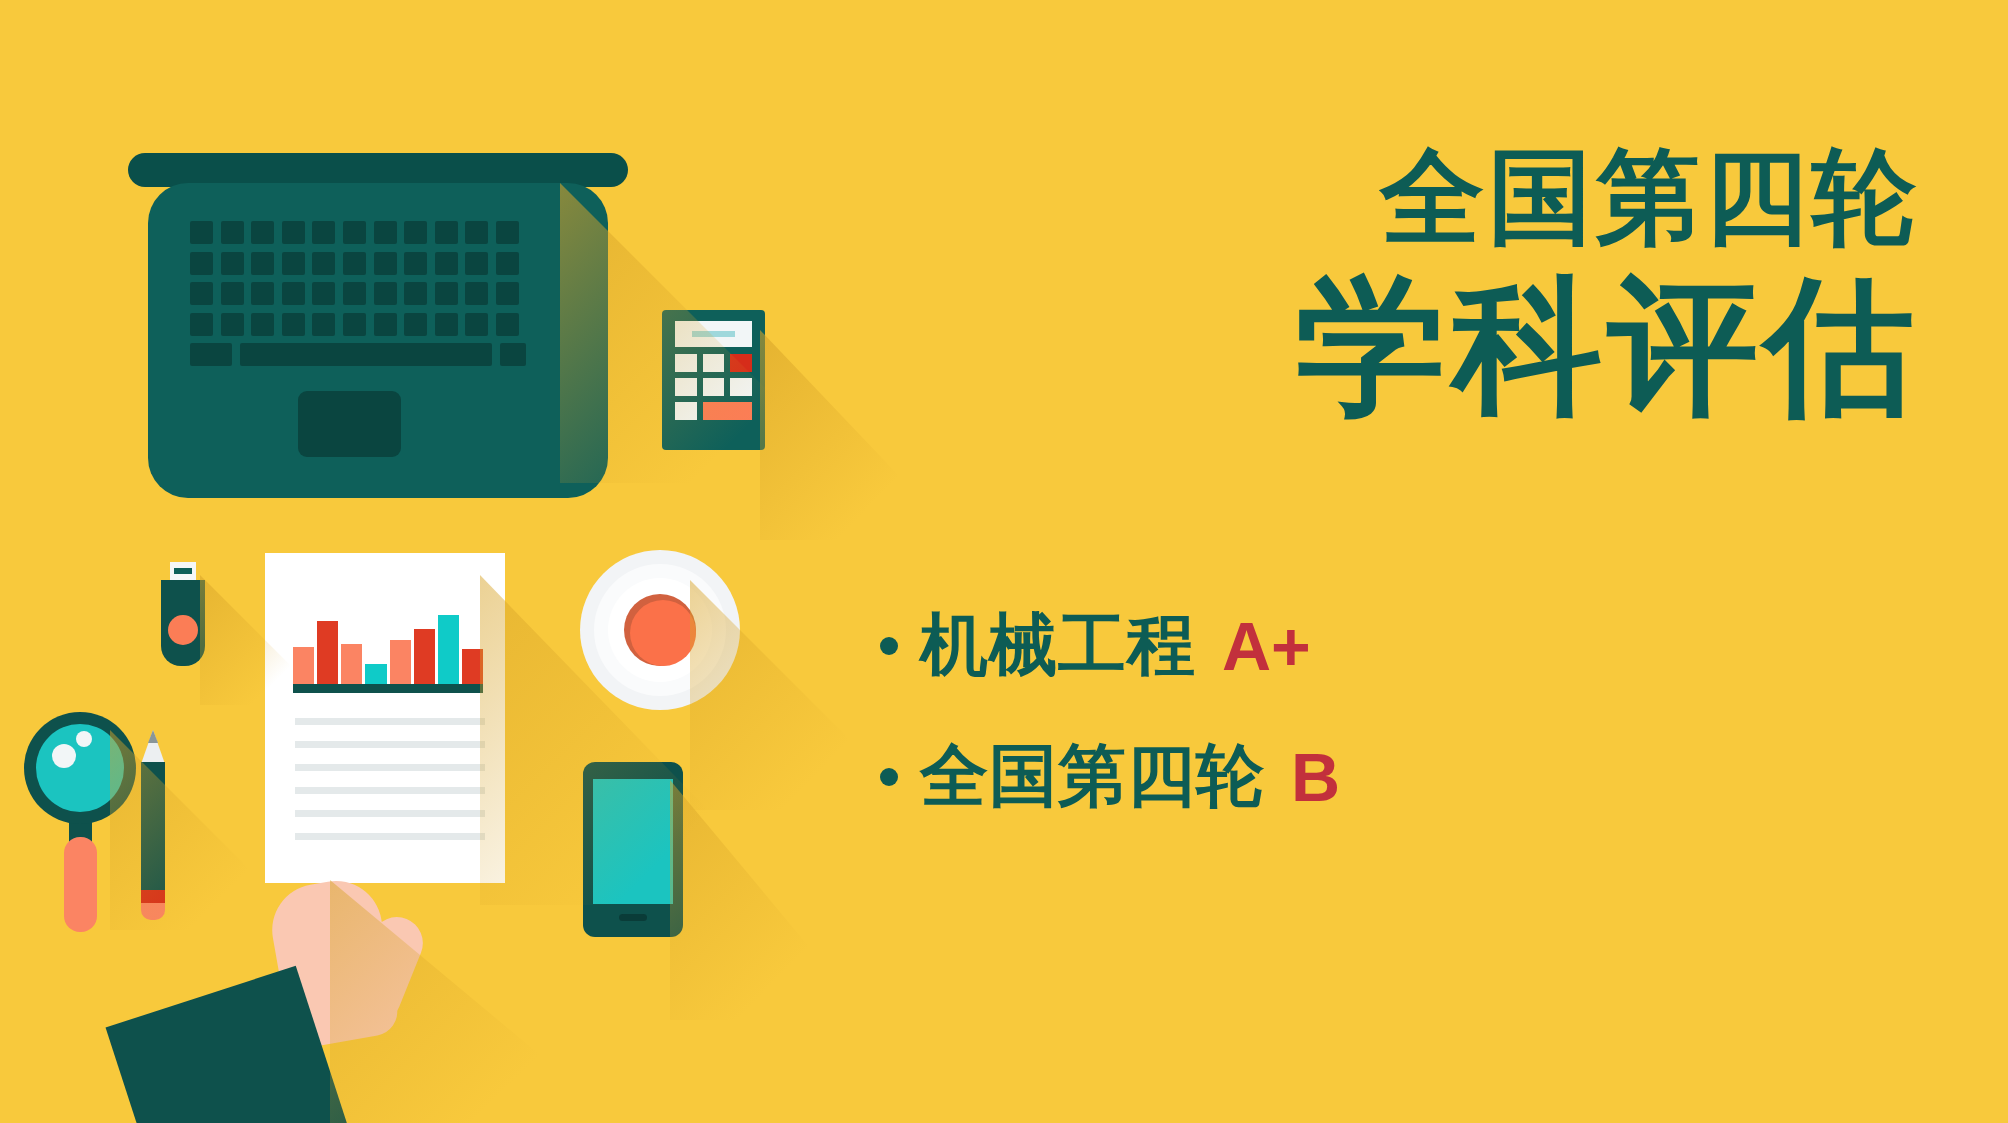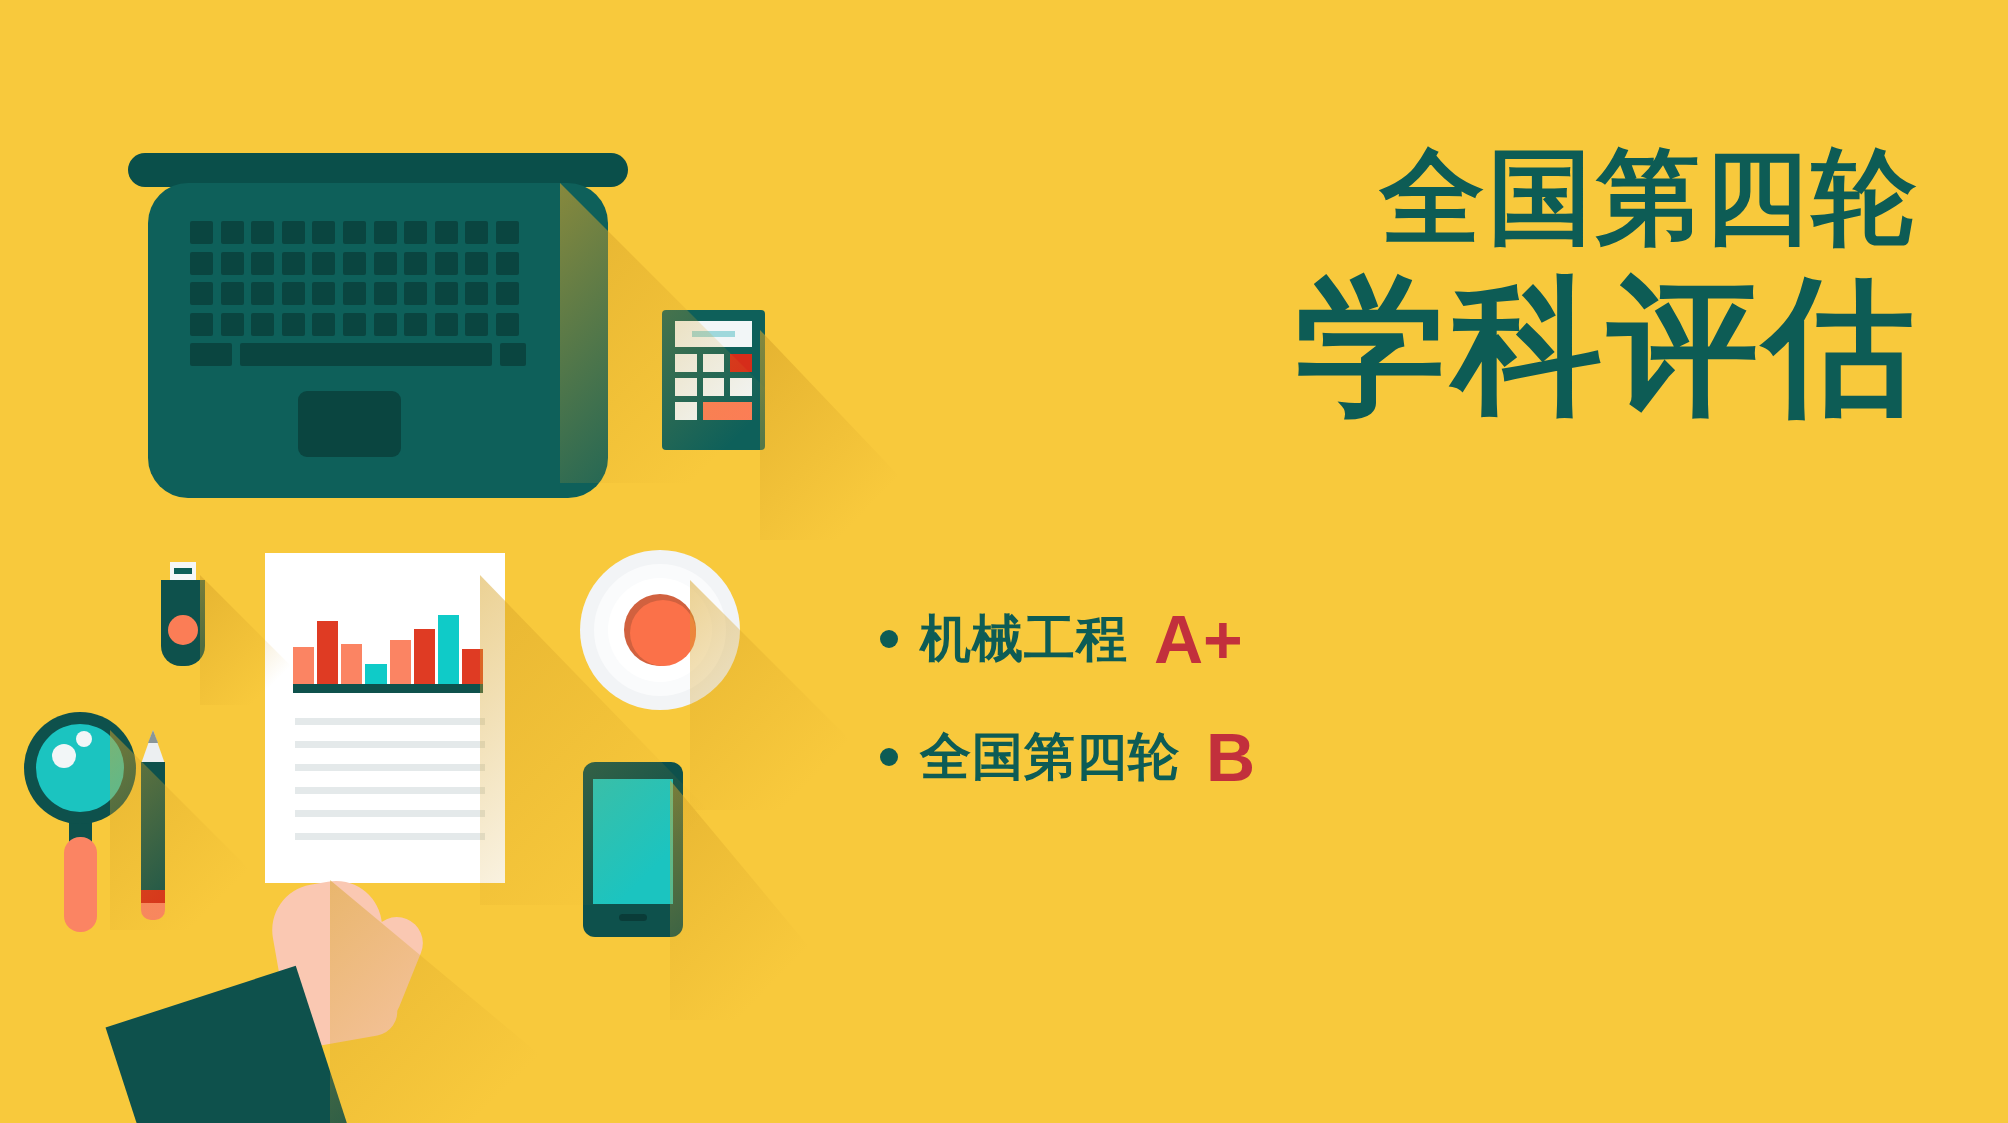--- a/index.html
+++ b/index.html
@@ -121,21 +121,21 @@
   .content{position:absolute;left:860px;top:0;width:1148px;height:1123px;z-index:5;}
   .title-wrap{position:absolute;left:0;top:140px;width:1060px;text-align:right;}
   .title1{font-size:104px;font-weight:bold;color:#0D5C55;letter-spacing:4px;line-height:1.1;
           font-family:"DejaVu Sans","Liberation Sans",sans-serif;}
   .title2{font-size:150px;font-weight:bold;color:#0D5C55;letter-spacing:6px;line-height:1.15;
           margin-top:6px;font-family:"DejaVu Sans","Liberation Sans",sans-serif;}
 
   .list{position:absolute;left:20px;top:600px;width:1120px;}
   .list-item{display:flex;align-items:center;margin-bottom:40px;white-space:nowrap;}
   .bullet{width:18px;height:18px;border-radius:50%;background:#0D5C55;margin-right:22px;flex:0 0 auto;}
-  .subject{font-size:51px;font-weight:bold;color:#0D5C55;letter-spacing:1px;
+  .subject{font-size:68px;font-weight:bold;color:#0D5C55;letter-spacing:1px;
            font-family:"DejaVu Sans","Liberation Sans",sans-serif;}
   .grade{font-size:68px;font-weight:bold;color:#C2303C;margin-left:26px;
          font-family:"Liberation Sans",sans-serif;}
   .list-item.tight .grade{margin-left:20px;}
 </style>
 </head>
 <body>
 
 <div class="poster">
 

